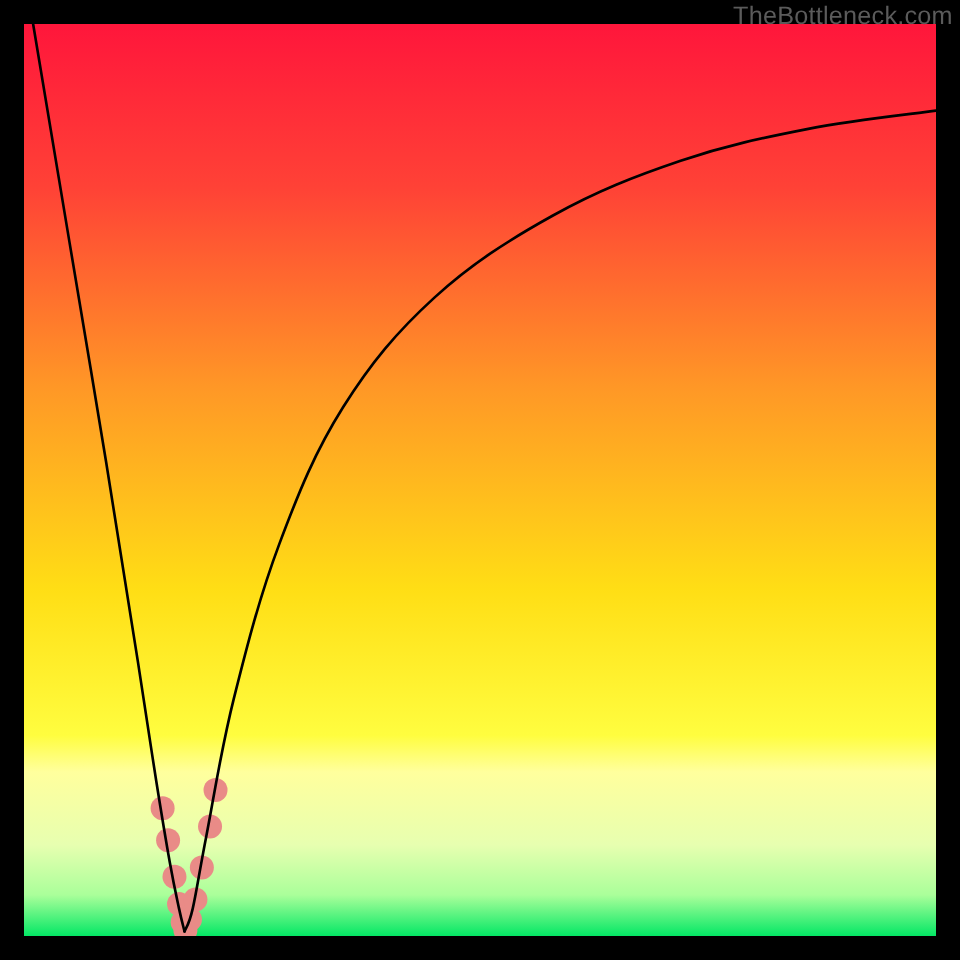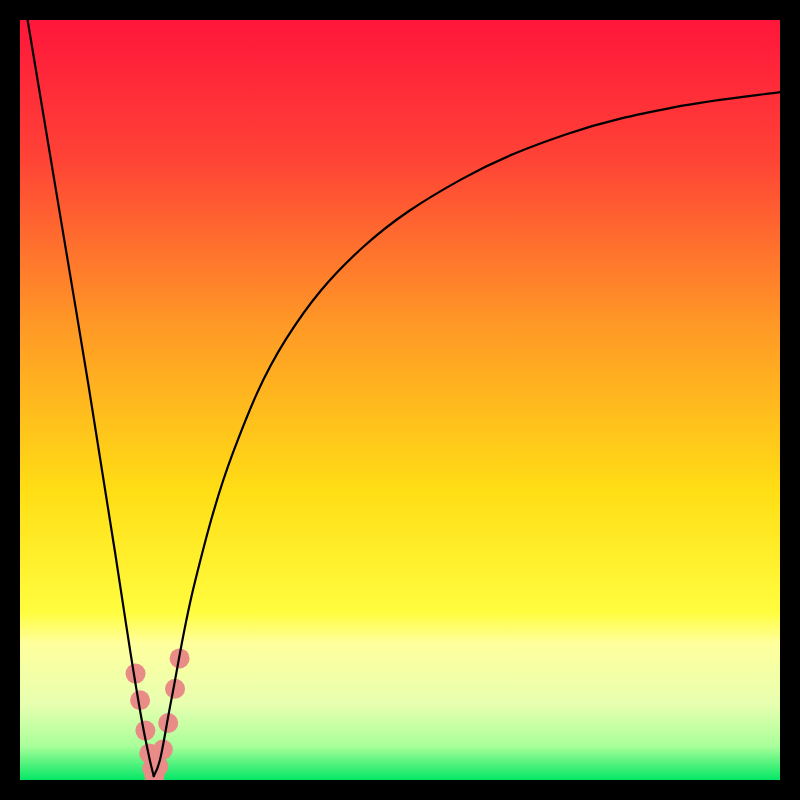--- a/index.html
+++ b/index.html
@@ -83,13 +83,14 @@
           <circle cx="142.88" cy="729.6" r="10" fill="#e98b87"></circle>
           <circle cx="148.20000000000002" cy="703" r="10" fill="#e98b87"></circle>
           <circle cx="155.04" cy="668.8" r="10" fill="#e98b87"></circle>
           <circle cx="159.6" cy="638.4" r="10" fill="#e98b87"></circle>
         </g>
       <path id="left-path" fill="none" stroke="#000" stroke-width="2.2" stroke-linecap="round" d="M 7.6000000000000005,0 C 13.072,32.831999999999994 27.056000000000004,116.73599999999998 38,182.39999999999998 C 48.943999999999996,248.06399999999996 58.13999999999999,301.872 68.39999999999999,364.8 C 78.66,427.728 87.476,484.12 95,532 C 102.524,579.88 105.41199999999999,600.704 110.19999999999999,630.8 C 114.98799999999999,660.896 118.18,680.048 121.60000000000001,699.2 C 125.02000000000001,718.3520000000001 127.01120000000002,726.94 129.20000000000002,737.2 C 131.38880000000003,747.46 132.93920000000003,752.7800000000001 133.76000000000002,756.2"></path>
       <path id="right-path" fill="none" stroke="#000" stroke-width="2.2" stroke-linecap="round" d="M 133.76000000000002,756.2 C 134.99120000000002,752.7800000000001 137.3168,751.5640000000001 140.6,737.2 C 143.8832,722.836 145.844,707.864 152,676.4 C 158.156,644.9359999999999 163.85600000000002,606.1759999999999 174.8,562.4 C 185.744,518.624 196.38400000000001,476.976 212.8,433.2 C 229.216,389.424 242.744,356.136 266,319.20000000000005 C 289.256,282.26400000000007 310.536,256.728 342,228 C 373.464,199.272 403.864,180.12000000000003 440.79999999999995,159.60000000000002 C 477.73599999999993,139.08 508.8959999999999,126.99600000000001 547.1999999999999,114 C 585.5039999999999,101.00399999999999 615.296,94.92399999999999 653.6,87.39999999999998 C 691.904,79.87599999999996 740.848,74.93599999999994 760,72.19999999999993"></path>
     </svg>
   </div>
 
+  <div class="watermark">TheBottleneck.com</div>
 </div>
 
 </body></html>

